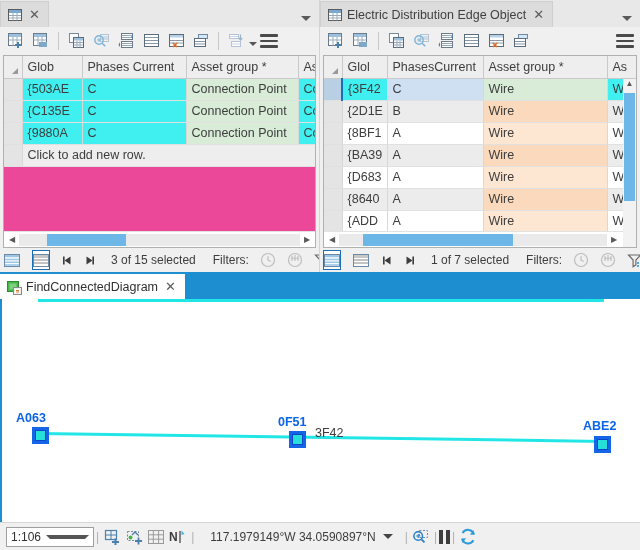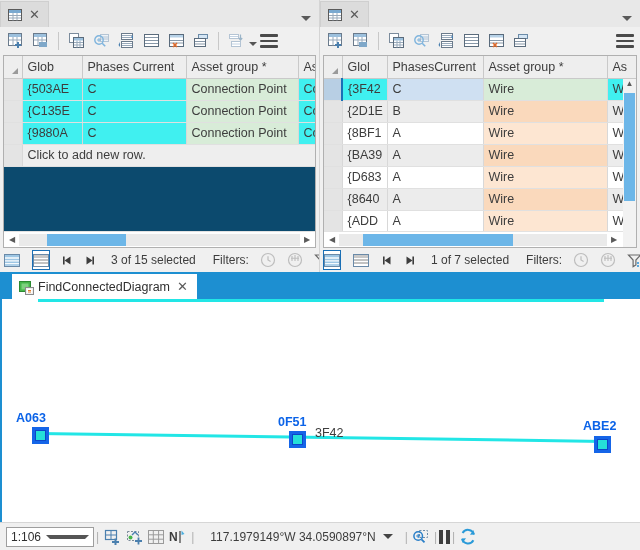--- a/index.html
+++ b/index.html
@@ -35,21 +35,21 @@
   
   .ttoolbar { height: 28px; background: #f0f0f0; display: flex; align-items: center; padding: 0 4px; gap: 1px; }
   .tbtn { width: 24px; height: 24px; display: flex; align-items: center; justify-content: center; cursor: pointer; }
   .tbtn svg { display: block; }
   .tsep { width: 1px; height: 18px; background: #c8c8c8; margin: 0 4px; }
   .hamburger { width: 22px; height: 22px; display: flex; flex-direction: column; justify-content: center; gap: 3px; cursor: pointer; padding: 0 2px; }
   .hamburger i { display: block; height: 2.5px; background: #4a4a4a; border-radius: 1px; }
   .smallcaret { width: 0; height: 0; border-left: 4px solid transparent; border-right: 4px solid transparent; border-top: 4px solid #555; margin-top: 6px; cursor: pointer;}
 
   
-  .gridwrap { flex: 1; margin: 0 3px; background: #0c4a6e; border: 1px solid #b0b0b0; display: flex; flex-direction: column; overflow: hidden; position: relative; }
+  .gridwrap { flex: 1; margin: 0 3px; background: #ec4899; border: 1px solid #b0b0b0; display: flex; flex-direction: column; overflow: hidden; position: relative; }
   .grid-scroll { flex: 1; overflow: hidden; position: relative; }
   table.grid { border-collapse: collapse; table-layout: fixed; width: 100%; }
   table.grid th {
     height: 22px; font-weight: normal; font-size: 12.5px; color: #3d3d3d;
     text-align: left; padding: 0 5px; border-right: 1px solid #c9c9c9;
     border-bottom: 1px solid #c9c9c9; background: #eeeeee; white-space: nowrap; overflow: hidden; cursor: pointer;
   }
   th.col-sel { width: 18px; padding: 0; background: #e4e4e4; position: relative; }
   th.col-sel .corner { position: absolute; right: 4px; bottom: 4px; width: 0; height: 0;
      border-left: 6px solid transparent; border-bottom: 6px solid #9a9a9a; }
@@ -79,21 +79,21 @@
   .viewbtn { width: 22px; height: 20px; display: flex; align-items: center; justify-content: center; cursor: pointer; border: 1px solid transparent; }
   .viewbtn.active { border: 1px solid #1a6fb5; background: #fff; }
   .navbtn { width: 20px; height: 20px; display: flex; align-items: center; justify-content: center; cursor: pointer; color: #3d3d3d; }
   .selcount { margin: 0 4px; white-space: nowrap; color: #3d3d3d; }
   .filters-label { margin-left: 2px; color: #3d3d3d; white-space: nowrap; }
   .fbtn { width: 20px; height: 20px; display: flex; align-items: center; justify-content: center; cursor: pointer; }
   .vsep { width: 1px; height: 16px; background: #c8c8c8; margin: 0 2px; }
 
   
   .diagram-pane { position: absolute; left: 0; top: 272px; width: 640px; height: 278px; background: #f0f0f0; }
-  .dtabstrip { height: 27px; background: #1d8fd1; display: flex; align-items: flex-end; padding-left: 12px; }
+  .dtabstrip { height: 27px; background: #1d8fd1; display: flex; align-items: flex-end; padding-left: 0; }
   .dtab { height: 25px; background: #fff; display: flex; align-items: center; gap: 5px; padding: 0 7px; }
   .dtab-title { font-size: 12.5px; color: #303030; white-space: nowrap; }
   .dcanvas { position: absolute; left: 0; top: 27px; right: 0; bottom: 28px; background: #fff; border-left: 2px solid #1d8fd1; overflow: hidden; }
   .node { position: absolute; width: 17px; height: 17px; }
   .node .box { position: absolute; left: 0; top: 0; width: 17px; height: 17px; background: #1565e8; }
   .node .inner { position: absolute; left: 3px; top: 3px; width: 11px; height: 11px; background: #25e0d8; border: 1px solid #0d47c8; }
   .nlabel { position: absolute; font-family: "Liberation Sans", sans-serif; font-size: 12.5px; font-weight: bold; color: #0b63e8; white-space: nowrap; }
   .edge { position: absolute; height: 3px; background: #22e6e6; }
   .elabel { position: absolute; font-size: 12.5px; color: #3d3d3d; white-space: nowrap; }
 
@@ -358,20 +358,21 @@
           <span class="tab-icon">
             <svg width="14" height="12" viewBox="0 0 14 12">
                 <rect x="0.5" y="0.5" width="13" height="11" fill="#fff" stroke="#5a5a5a"></rect>
                 <rect x="1" y="1" width="12" height="3" fill="#7aa9d0"></rect>
                 <line x1="1" y1="6.5" x2="13" y2="6.5" stroke="#9ab"></line>
                 <line x1="1" y1="9" x2="13" y2="9" stroke="#9ab"></line>
                 <line x1="5" y1="4" x2="5" y2="11.5" stroke="#9ab"></line>
                 <line x1="9" y1="4" x2="9" y2="11.5" stroke="#9ab"></line>
               </svg>
           </span>
+          <span class="tab-title">Electric Distribution Edge Object</span>
           <span class="tab-close">✕</span>
         </div>
         <div class="tabstrip-caret"></div>
       </div>
 
       <div class="ttoolbar">
         <div class="tbtn">
           <svg width="17" height="16" viewBox="0 0 17 16">
               <rect x="0.5" y="0.5" width="13" height="12" fill="#fff" stroke="#6b7b8c"></rect>
               <rect x="1" y="1" width="12" height="3" fill="#9cc0dd"></rect>

